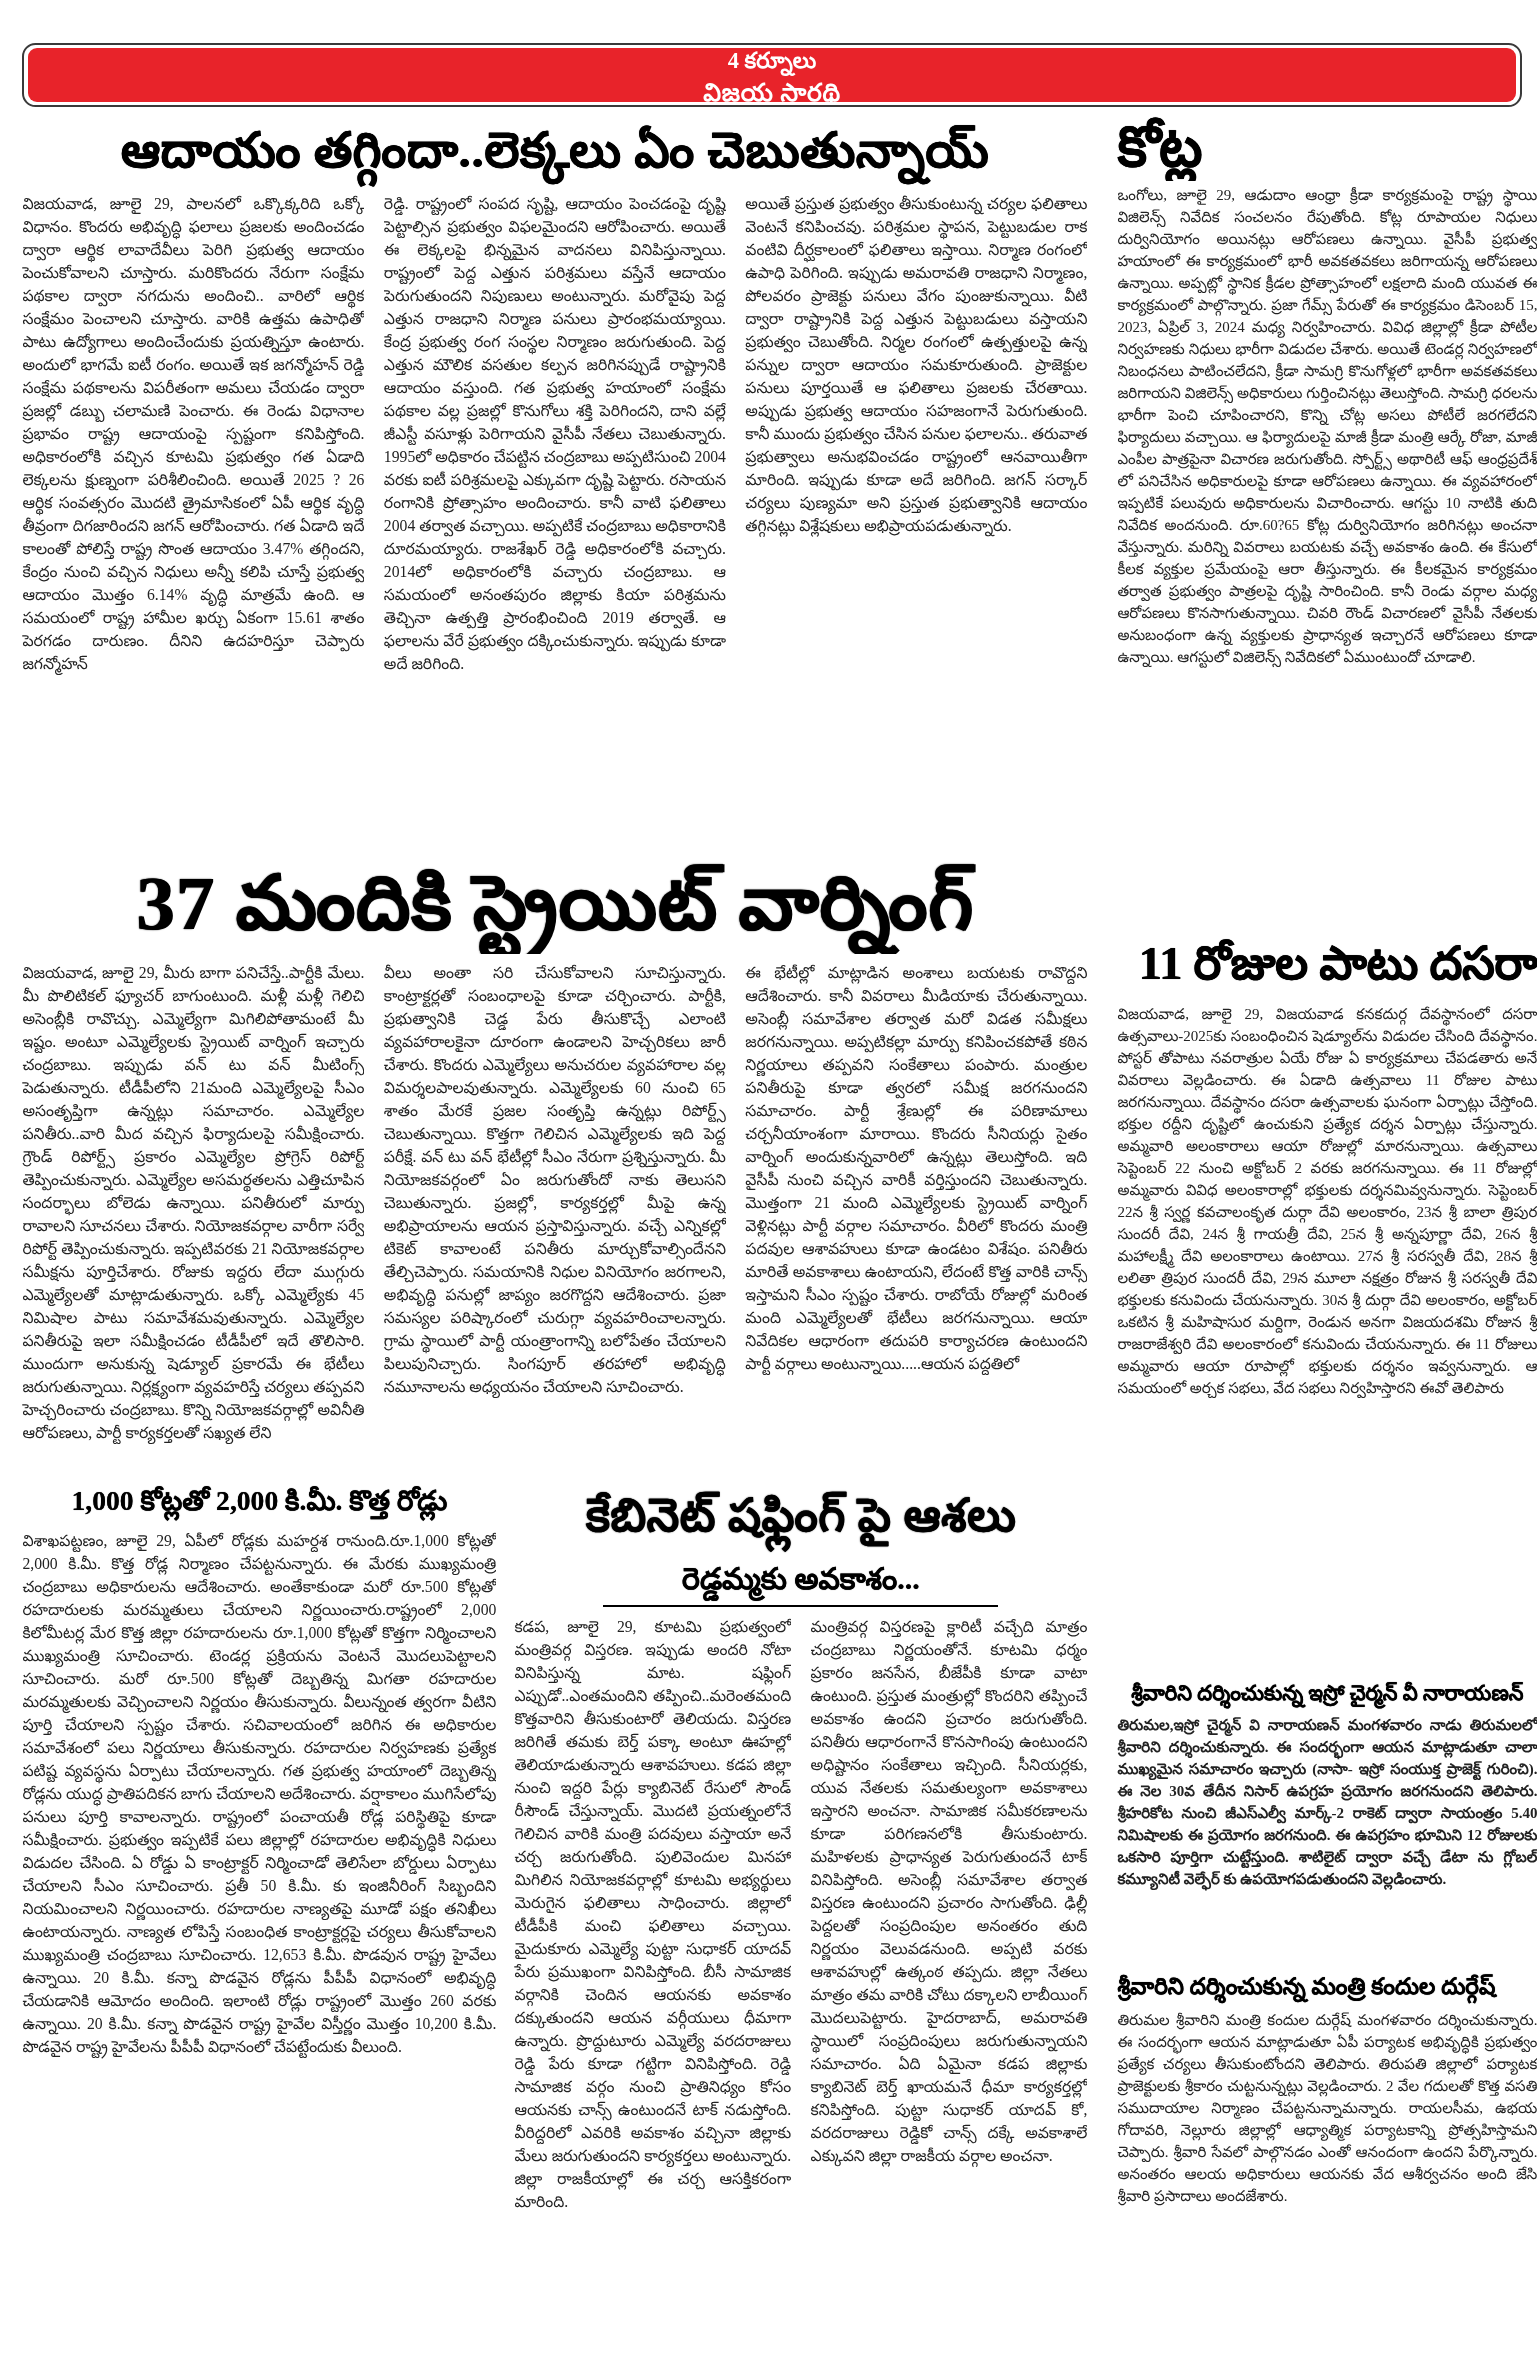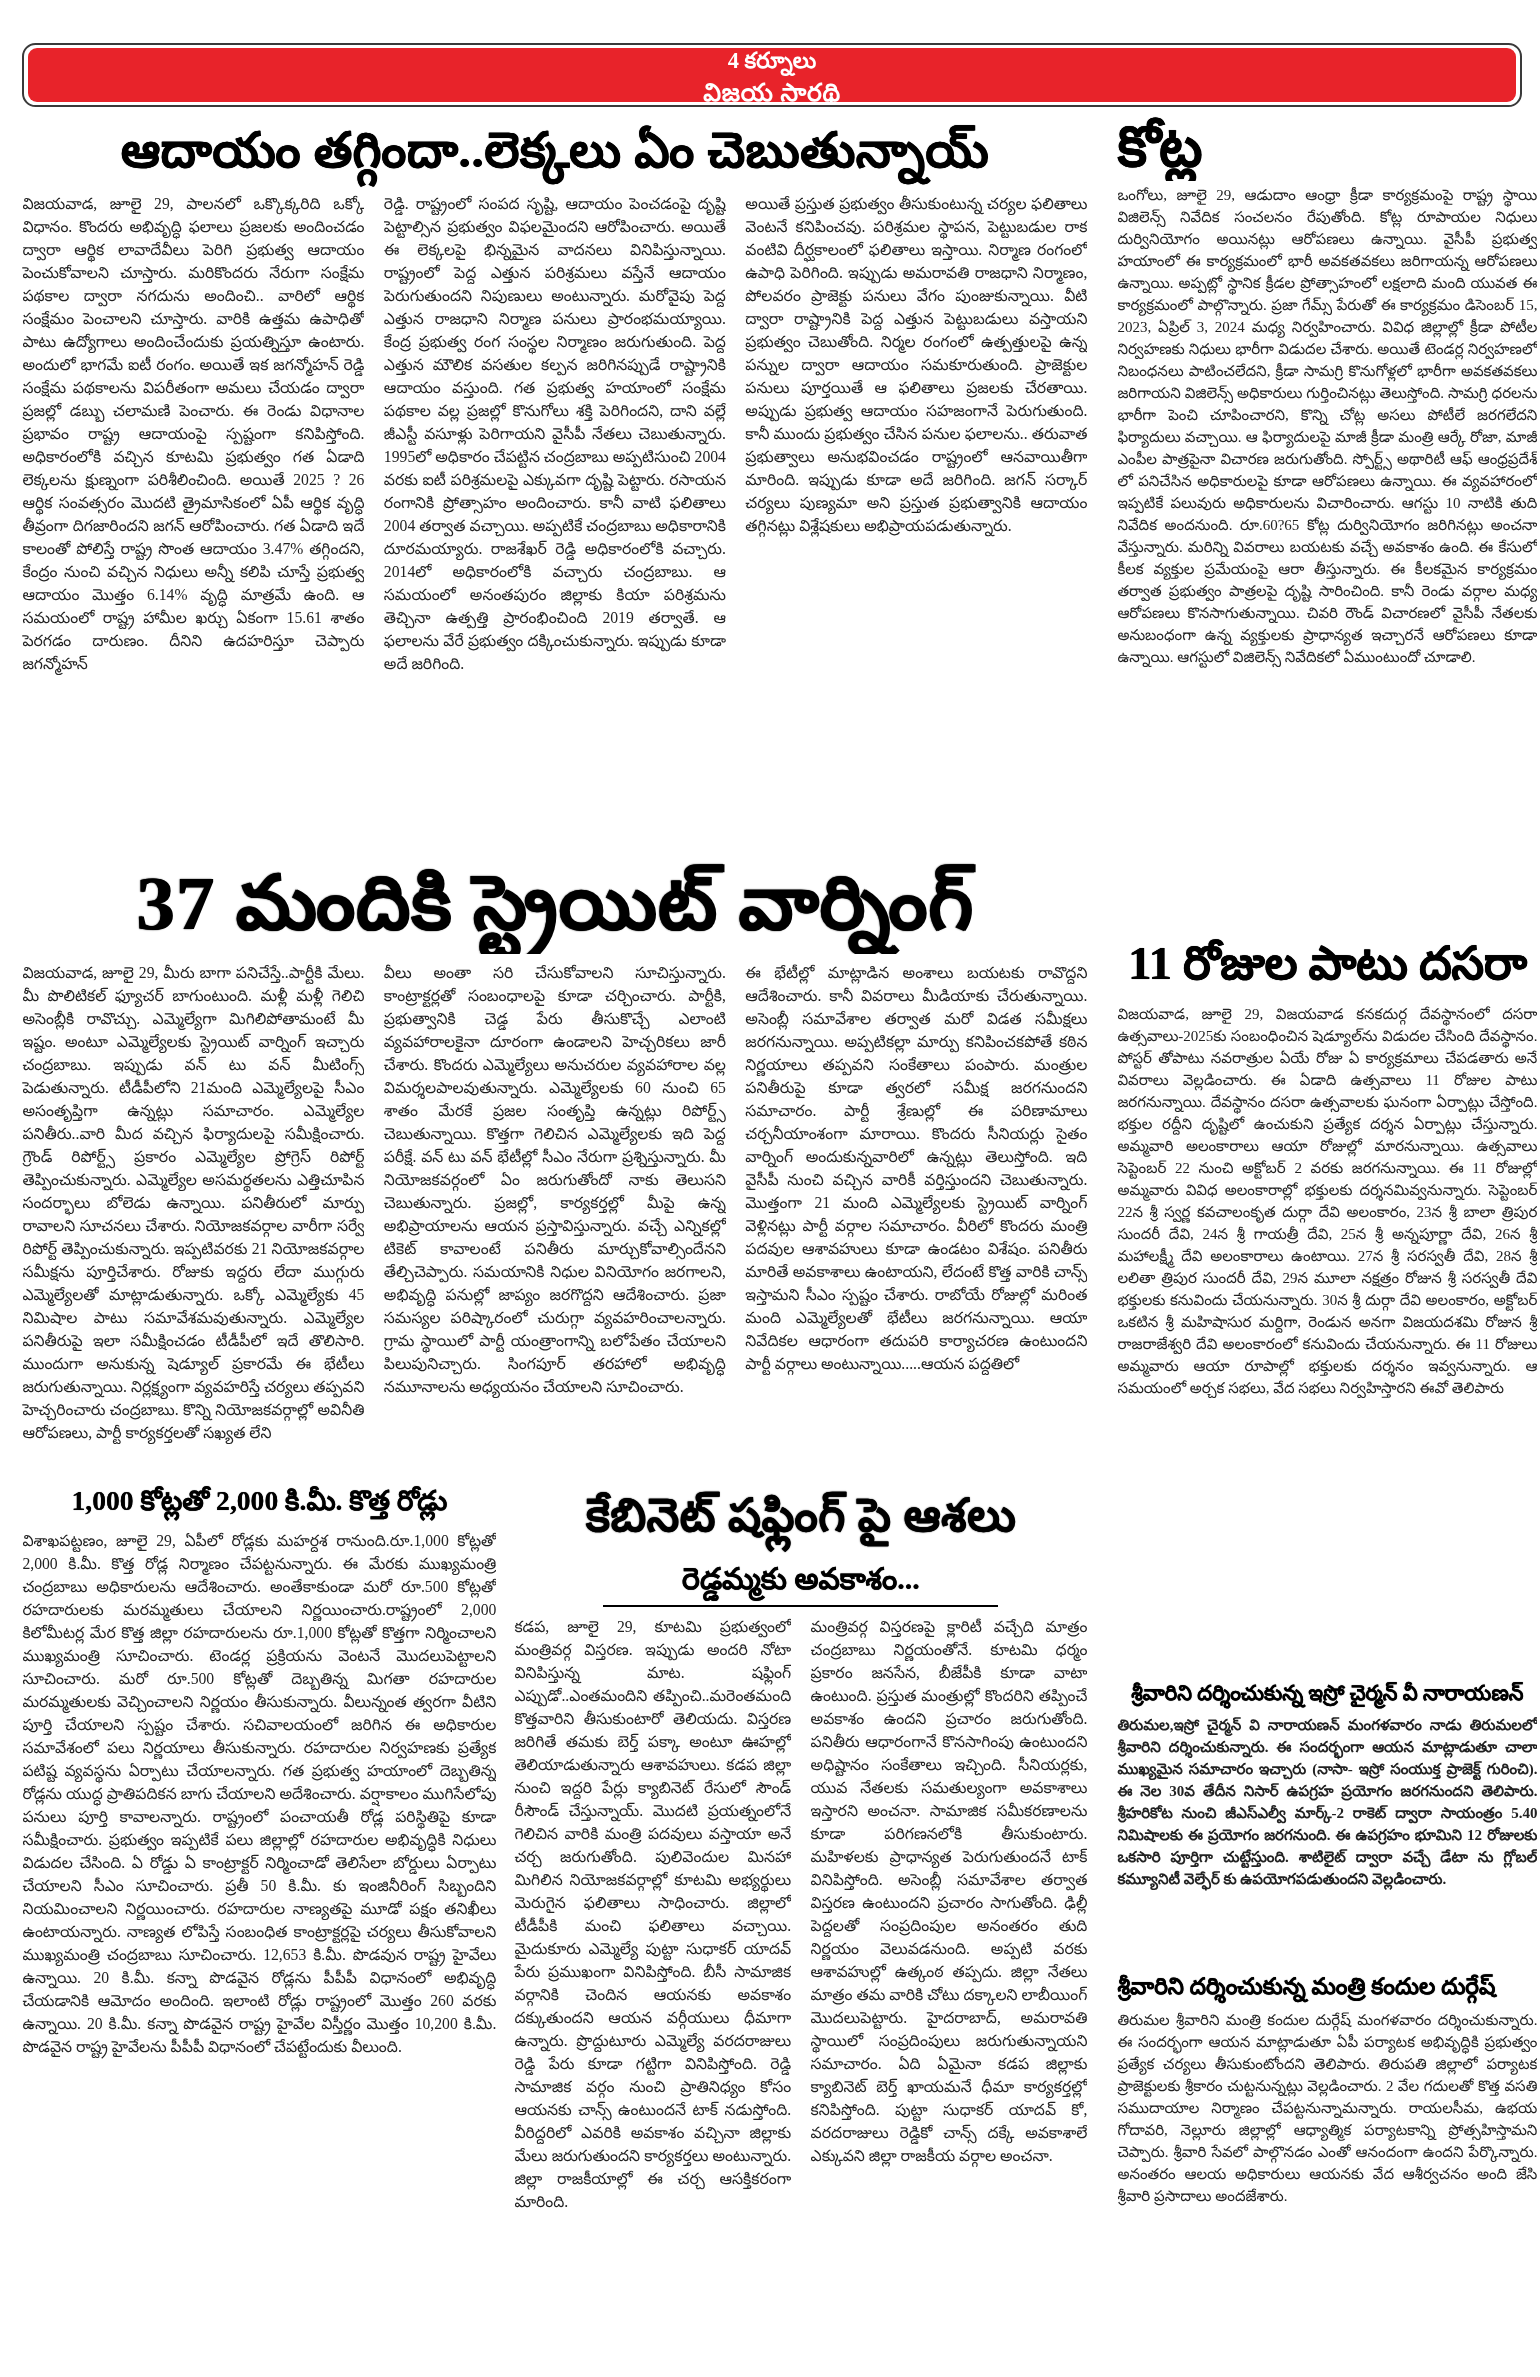--- a/index.html
+++ b/index.html
@@ -50,21 +50,21 @@
     margin:4.5px 0 7.5px 0;color:#000;
   }
   .h-kotla{
     font-size:56px;line-height:64px;height:66px;overflow:hidden;
     font-weight:900;text-align:left;
     text-shadow:0 0 0.7px #000, 0.7px 0 0 #000;
     margin:0 0 3px 0;color:#000;
   }
   .h-dasara{
     font-size:46px;line-height:66px;height:67px;overflow:hidden;
-    font-weight:900;text-align:center;
+    font-weight:900;text-align:right;
     text-shadow:0 0 0.7px #000, 0.7px 0 0 #000;
     margin:7.5px 0 4.5px 0;color:#000;
   }
   .h-roads{
     font-size:27.6px;line-height:40px;height:42px;overflow:hidden;
     font-weight:900;text-align:center;
     text-shadow:0 0 0.7px #000;
     margin:4.5px 0 6px 0;color:#000;
   }
   .h-cabinet{

